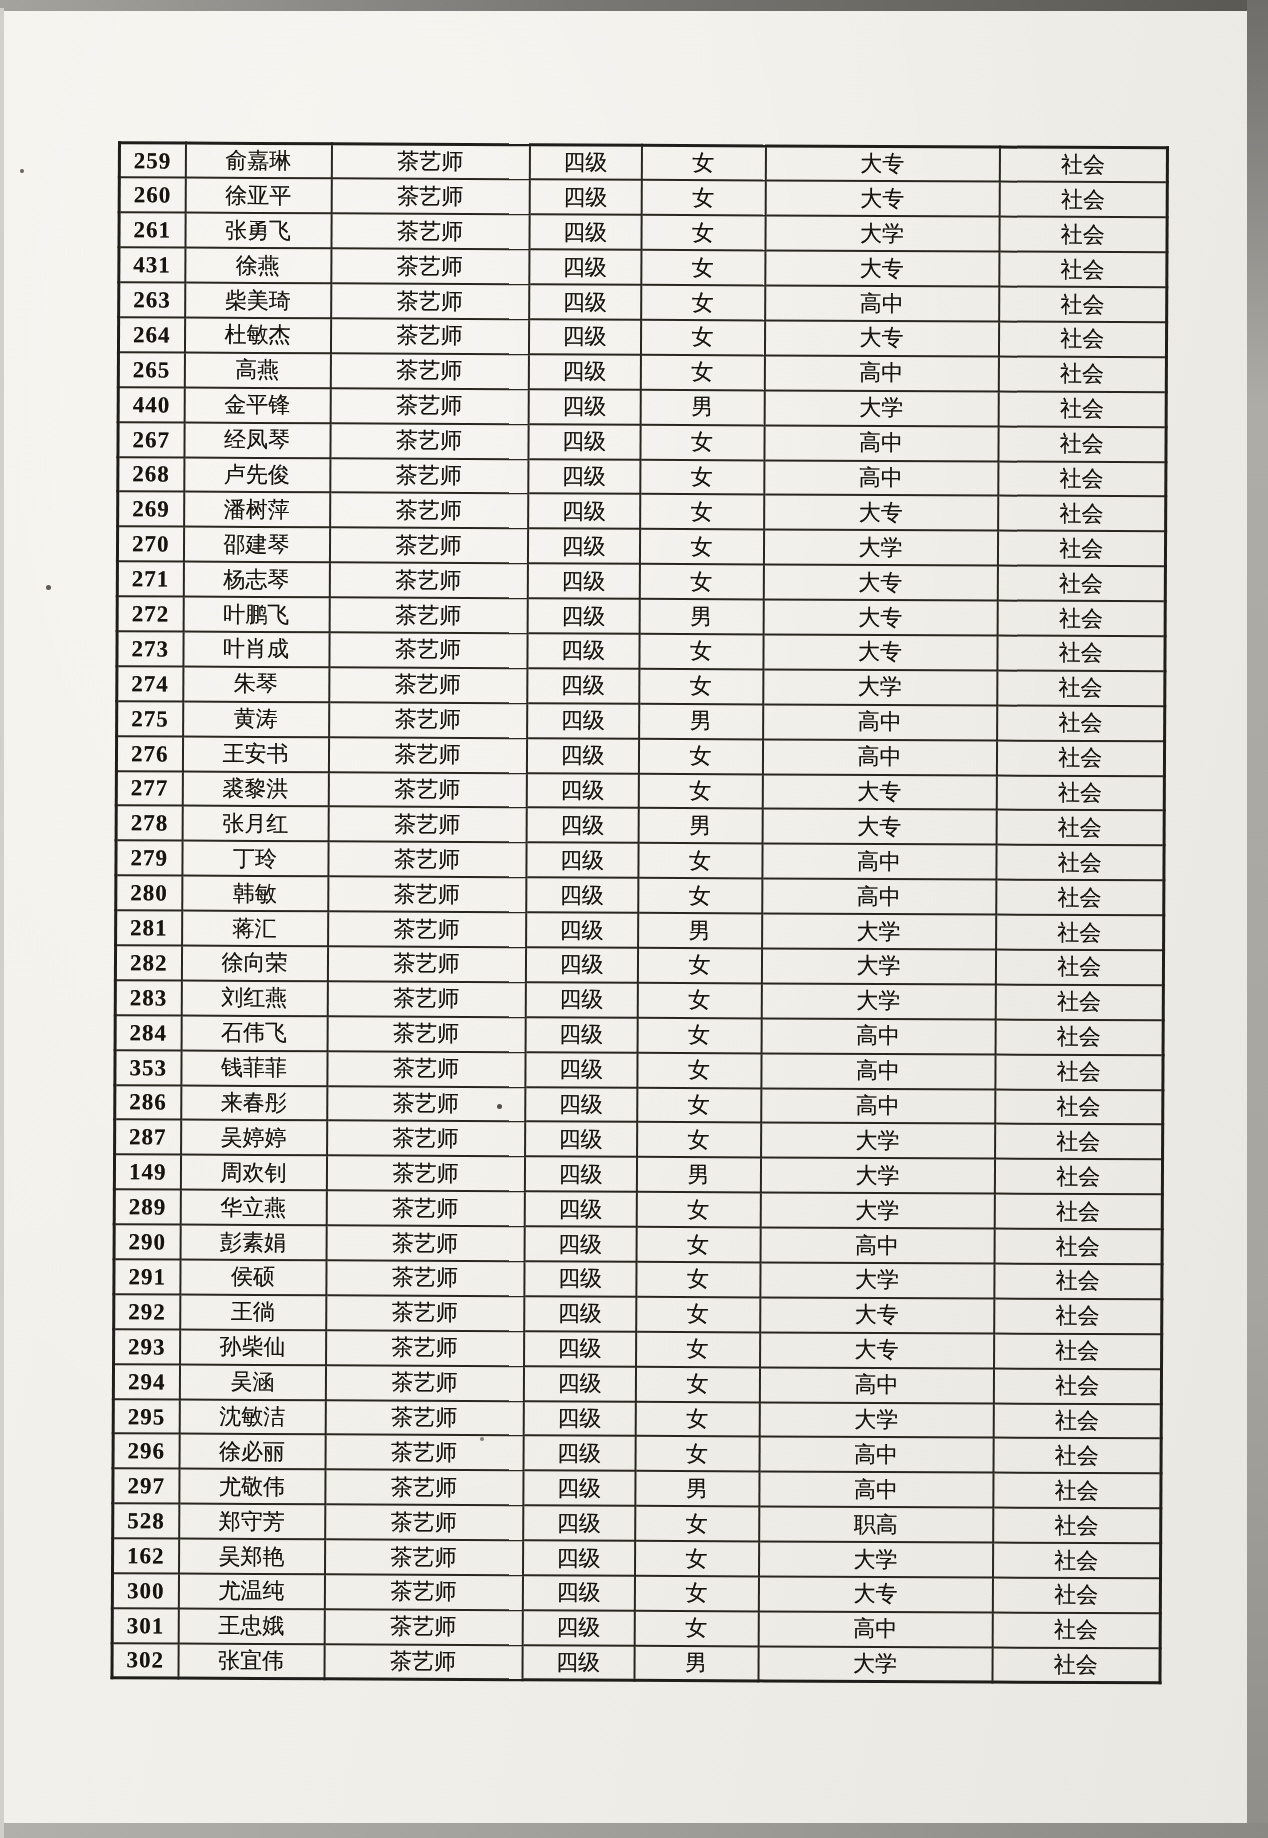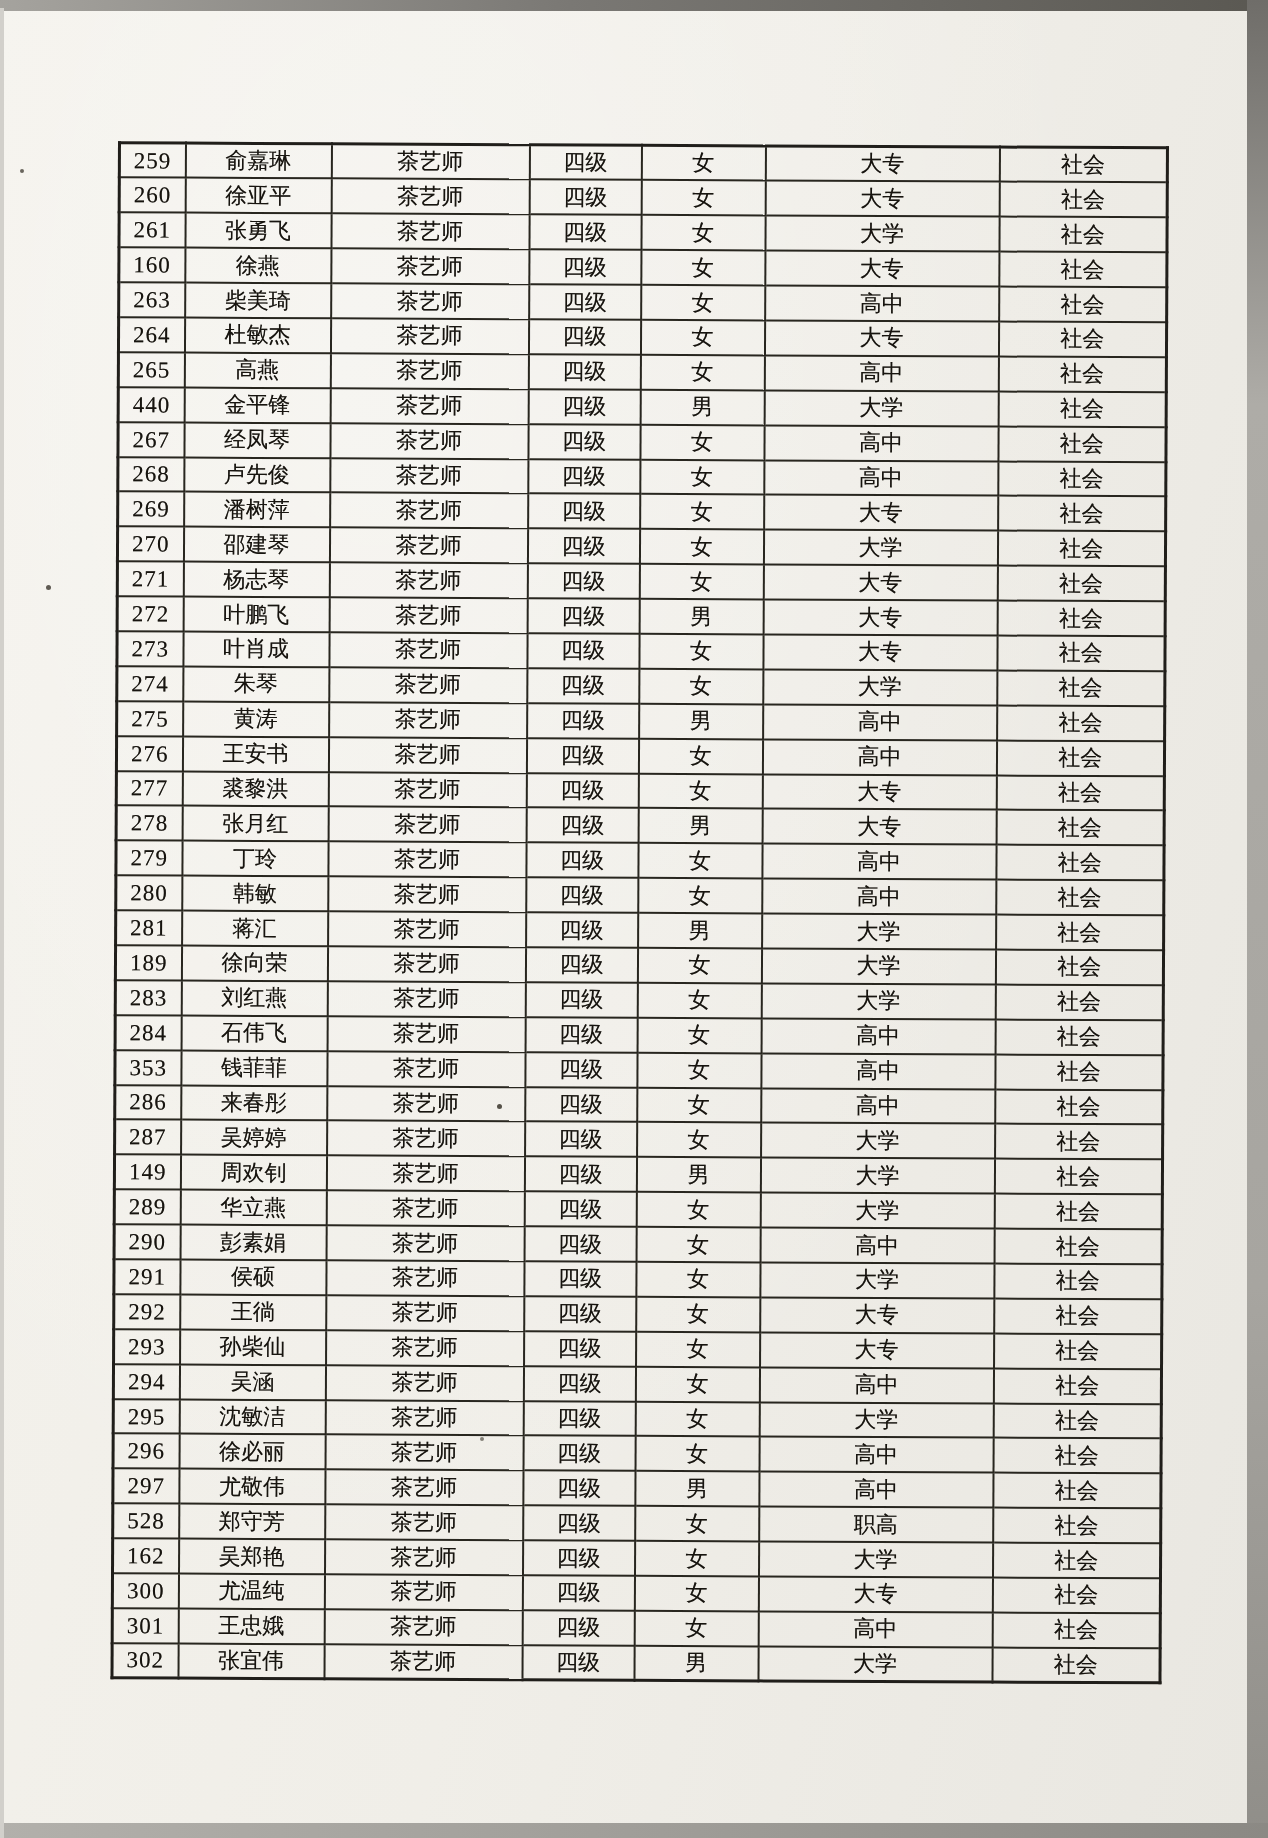--- a/index.html
+++ b/index.html
@@ -71,21 +71,21 @@
   .sheet-table tr { height: 34.9px; }
 
   .col-no        { width: 66px;  }
   .col-name      { width: 146px; }
   .col-occupation{ width: 198px; }
   .col-level     { width: 112px; }
   .col-gender    { width: 124px; }
   .col-education { width: 234px; }
   .col-category  { width: 168px; }
 
-  td.cell-no { letter-spacing: 1px; font-size: 23px; }
+  td.cell-no { letter-spacing: 1px; font-size: 23px; font-weight: bold; }
 
   
   .speck {
     position: absolute;
     background: #3a352c;
     border-radius: 50%;
   }
   .speck-a { left: 20px;  top: 169px;  width: 4px; height: 4px; opacity: .75; }
   .speck-b { left: 46px;  top: 585px;  width: 5px; height: 5px; opacity: .8; }
   .speck-c { left: 497px; top: 1104px; width: 5px; height: 5px; opacity: .85; }
@@ -133,21 +133,21 @@
       <tr>
         <td class="cell-no">261</td>
         <td class="cell-name">张勇飞</td>
         <td class="cell-occupation">茶艺师</td>
         <td class="cell-level">四级</td>
         <td class="cell-gender">女</td>
         <td class="cell-education">大学</td>
         <td class="cell-category">社会</td>
       </tr>
       <tr>
-        <td class="cell-no">160</td>
+        <td class="cell-no">431</td>
         <td class="cell-name">徐燕</td>
         <td class="cell-occupation">茶艺师</td>
         <td class="cell-level">四级</td>
         <td class="cell-gender">女</td>
         <td class="cell-education">大专</td>
         <td class="cell-category">社会</td>
       </tr>
       <tr>
         <td class="cell-no">263</td>
         <td class="cell-name">柴美琦</td>
@@ -313,21 +313,21 @@
       <tr>
         <td class="cell-no">281</td>
         <td class="cell-name">蒋汇</td>
         <td class="cell-occupation">茶艺师</td>
         <td class="cell-level">四级</td>
         <td class="cell-gender">男</td>
         <td class="cell-education">大学</td>
         <td class="cell-category">社会</td>
       </tr>
       <tr>
-        <td class="cell-no">189</td>
+        <td class="cell-no">282</td>
         <td class="cell-name">徐向荣</td>
         <td class="cell-occupation">茶艺师</td>
         <td class="cell-level">四级</td>
         <td class="cell-gender">女</td>
         <td class="cell-education">大学</td>
         <td class="cell-category">社会</td>
       </tr>
       <tr>
         <td class="cell-no">283</td>
         <td class="cell-name">刘红燕</td>

